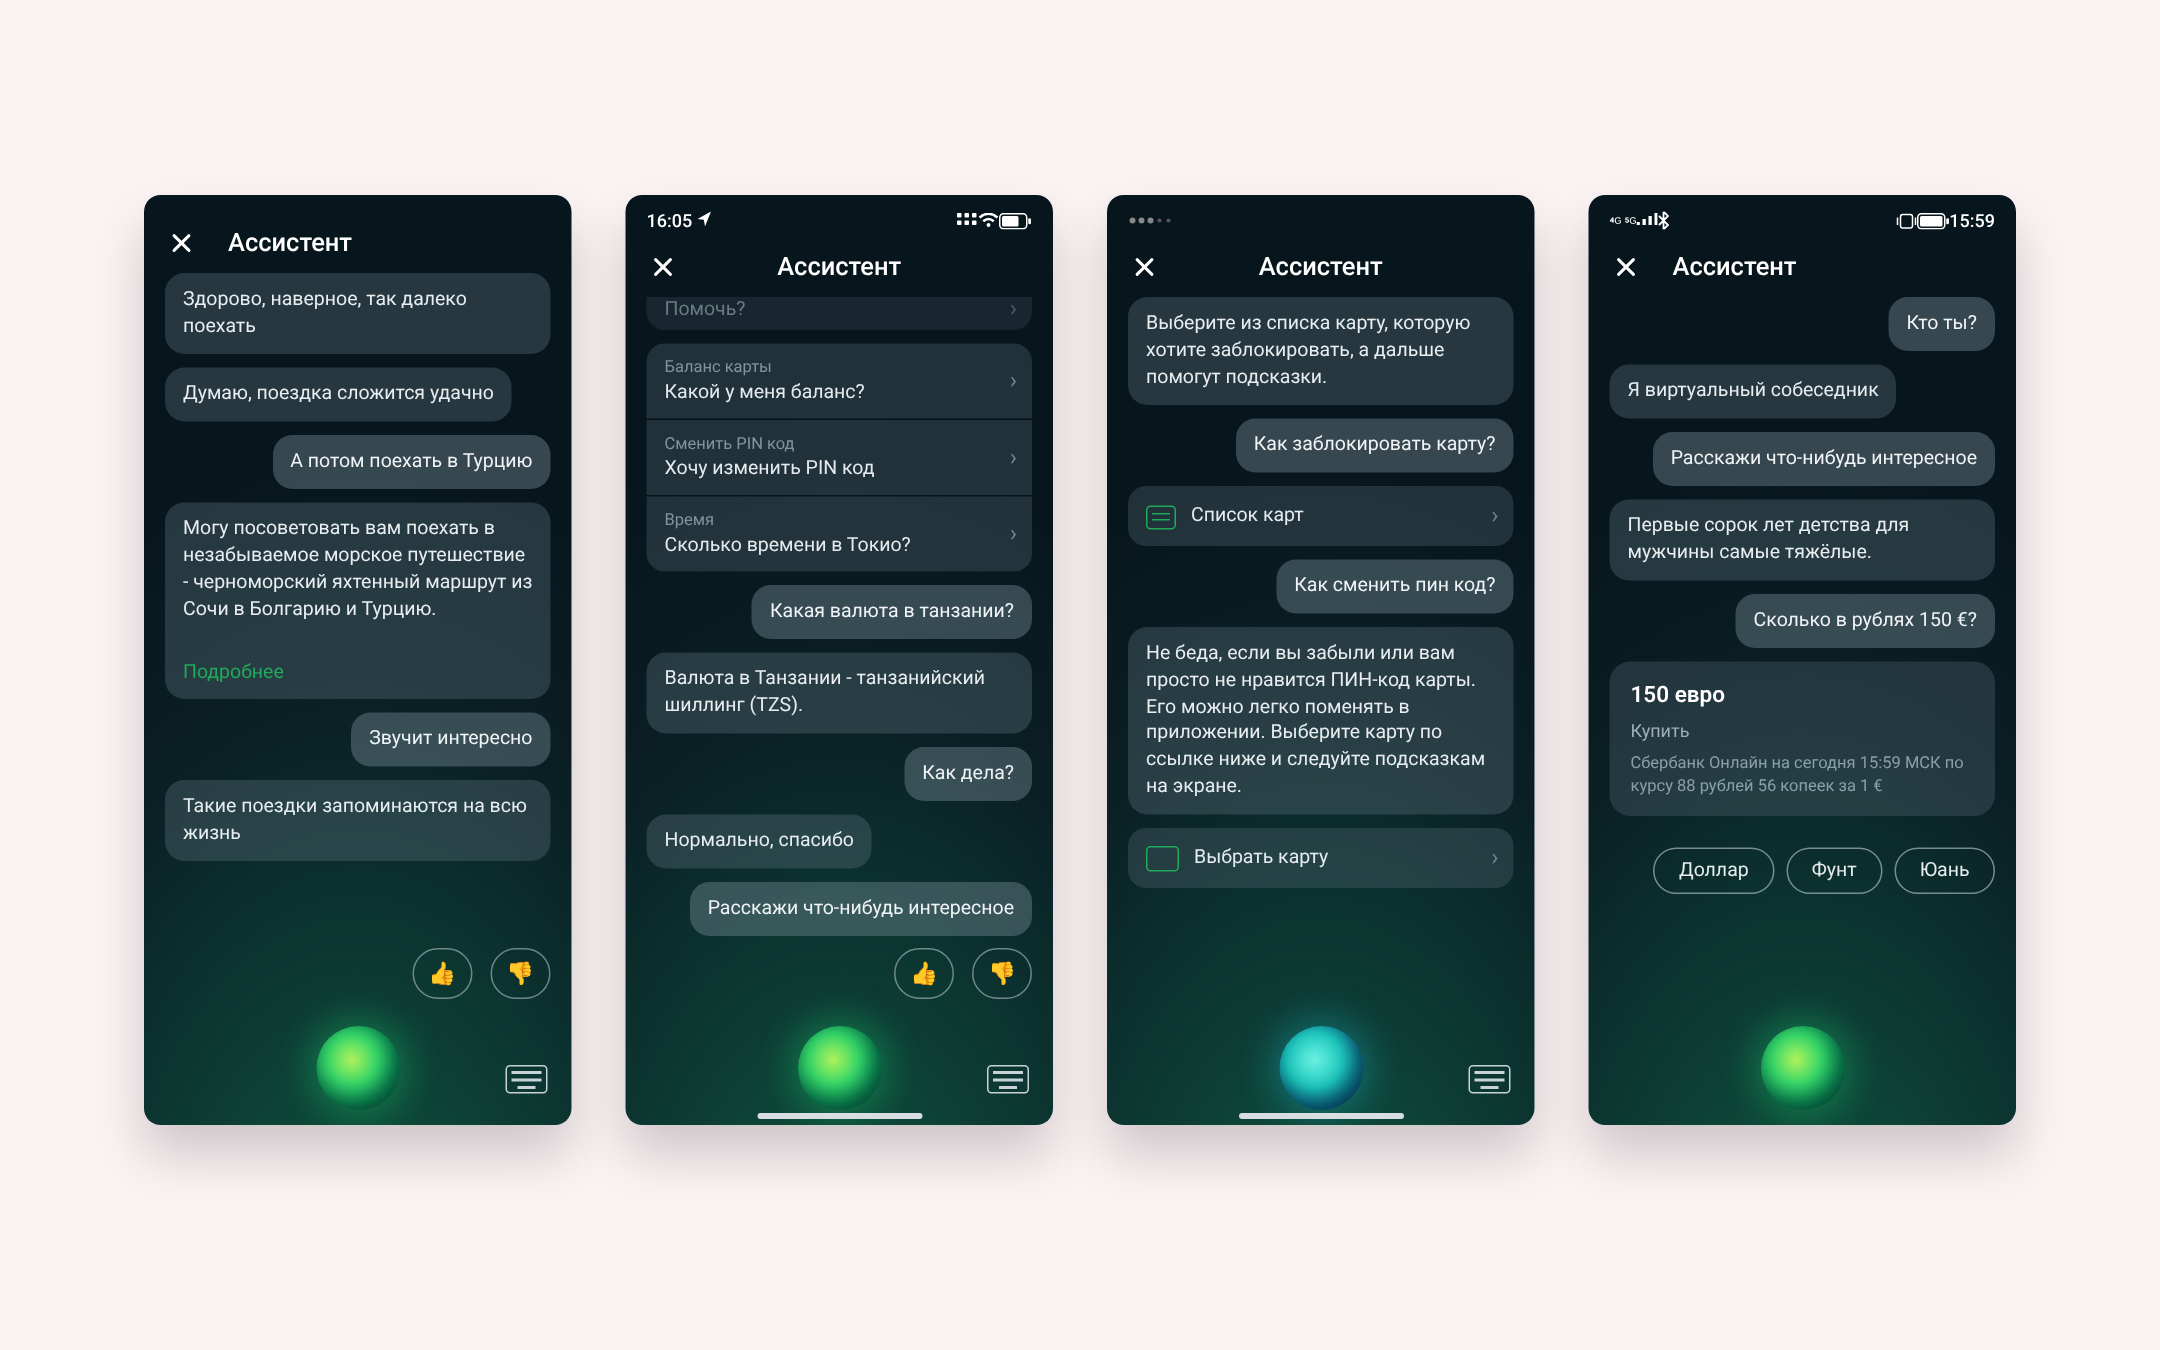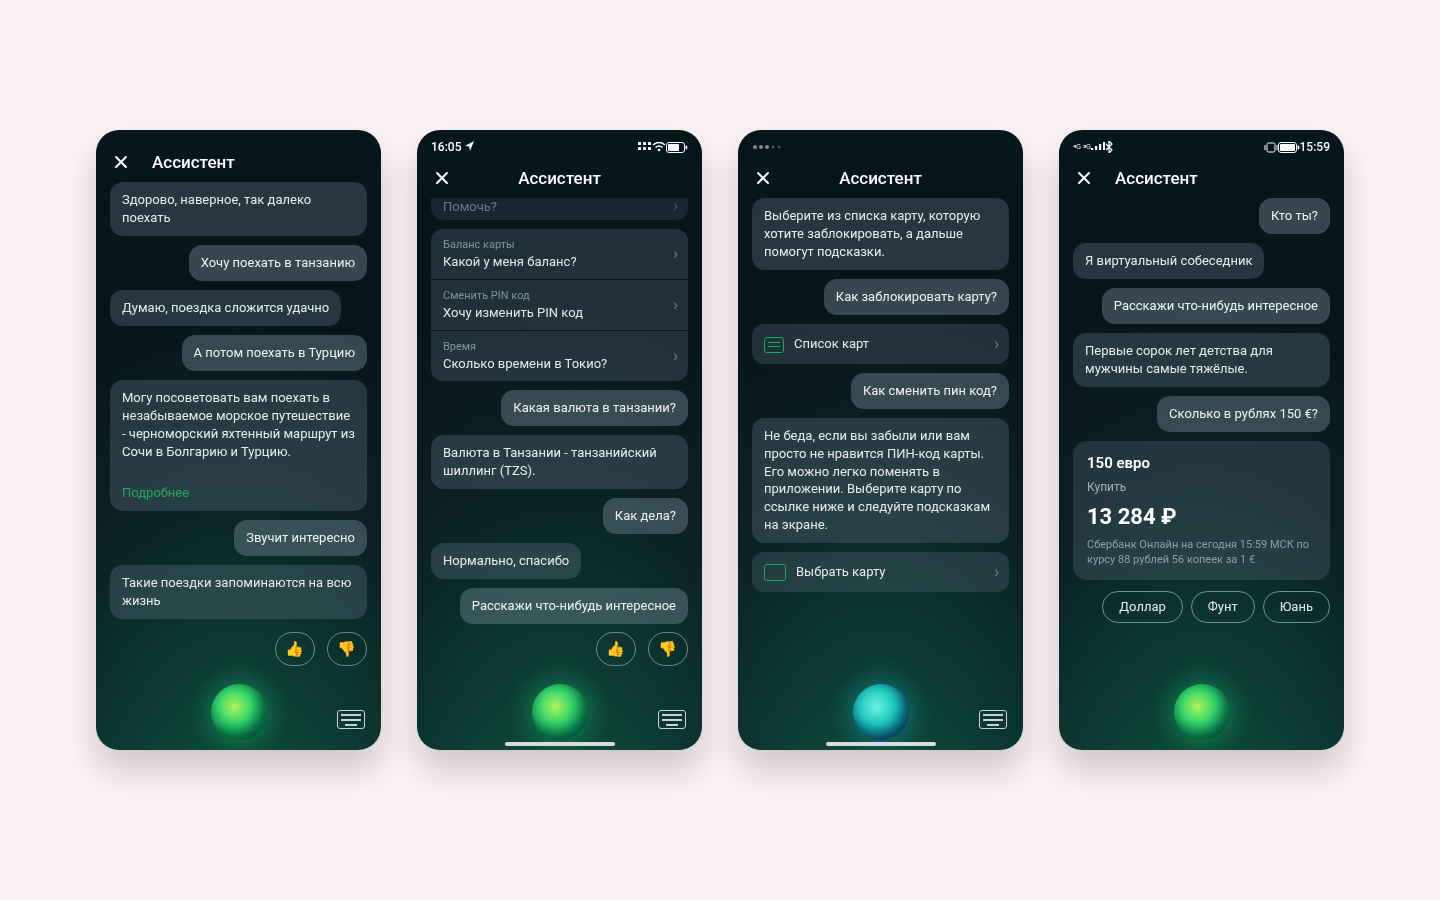--- a/index.html
+++ b/index.html
@@ -1,18 +1,18 @@
 <!DOCTYPE html>
 <html><head>
 <meta charset="utf-8">
 <style>
   html,body{margin:0;padding:0;width:1440px;height:900px;background:#fbf2f4;font-family:-apple-system,BlinkMacSystemFont,"Segoe UI",Roboto,Helvetica,Arial,sans-serif;overflow:hidden}
   .canvas{position:relative;width:1440px;height:900px;display:flex;justify-content:center;align-items:flex-start;gap:36px;padding-top:130px;box-sizing:border-box}
   .phone{
-    width:285px;height:620px;border-radius:23px;
+    width:285px;height:620px;border-radius:11px;
     background:radial-gradient(ellipse 160% 120% at 50% 120%, #0e5a3e 0%, #0d3f36 25%, #0a1f24 55%, #07151c 80%);
     box-shadow:0 20px 35px rgba(0,0,0,.18);
     color:#e6ecef;position:relative;overflow:hidden;display:flex;flex-direction:column;
   }
   .statusbar{height:26px;padding:4px 14px 0;display:flex;justify-content:space-between;align-items:center;font-size:12px;font-weight:500;color:#fff}
   .status-icons{display:flex;gap:0;align-items:center}
   .status-icons svg{display:block}
   .header{display:flex;align-items:center;padding:8px 16px 10px;position:relative}
   .header.center-title{justify-content:center}
   .header-title{font-size:17px;font-weight:500;color:#fff}
@@ -44,21 +44,21 @@
   .card-icon{width:20px;height:15px;border:1.6px solid #21a95d;border-radius:3px;position:relative;flex-shrink:0}
   .list-icon{width:18px;height:14px;border:1.6px solid #21a95d;border-radius:3px;position:relative;flex-shrink:0}
   .list-icon::before{content:"";position:absolute;left:3px;right:3px;top:4px;height:1.5px;background:#21a95d;box-shadow:0 4px 0 #21a95d}
 
   .infobox{background:rgba(90,110,120,.32);border-radius:14px;padding:12px 14px;align-self:stretch;display:flex;flex-direction:column;gap:6px}
   .infobox .title{font-size:15px;font-weight:600;color:#fff}
   .infobox .sub{font-size:12px;color:#9fb1b7}
   .infobox .big{font-size:22px;font-weight:700;color:#fff}
   .infobox .foot{font-size:11px;color:#8aa0a8;line-height:1.35}
 
-  .chips{display:flex;gap:8px;align-self:flex-end;margin-top:2px}
+  .chips{display:flex;gap:8px;align-self:flex-end;margin-top:12px}
   .chip{border:1px solid rgba(210,220,225,.55);border-radius:20px;padding:6px 16px;font-size:13px;color:#e6ecef}
 
   .reactions{position:absolute;right:14px;bottom:84px;display:flex;gap:12px}
   .react{width:38px;height:32px;border:1.3px solid rgba(210,220,225,.5);border-radius:20px;display:flex;align-items:center;justify-content:center;font-size:15px;color:#f0b429}
 
   .bottom{position:absolute;left:0;right:0;bottom:10px;display:flex;justify-content:center;align-items:center}
   .orb{width:56px;height:56px;border-radius:50%;
     background:radial-gradient(circle at 42% 40%, #aef25a 0%, #38d86a 35%, #0b9d5f 65%, #055a45 100%);
     box-shadow:0 0 22px 6px rgba(30,200,110,.35), inset -4px -6px 14px rgba(5,40,30,.6);
   }
@@ -75,21 +75,20 @@
 
 <div class="canvas">
     <div class="phone" data-layout="left">
       <div class="statusbar" style="height:10px"></div>
       <div class="header ">
           <div class="close-btn x-icon"></div>
           <div class="header-title">Ассистент</div>
         </div>
       <div class="conv">
         <div class="bubble assist"><span>Здорово, наверное, так далеко поехать</span></div>
-        <div class="bubble user"><span>Хочу поехать в танзанию</span></div>
         <div class="bubble assist"><span>Думаю, поездка сложится удачно</span></div>
         <div class="bubble user"><span>А потом поехать в Турцию</span></div>
         <div class="bubble assist"><span>Могу посоветовать вам поехать в незабываемое морское путешествие - черноморский яхтенный маршрут из Сочи в Болгарию и Турцию.</span><span class="link">Подробнее</span></div>
         <div class="bubble user"><span>Звучит интересно</span></div>
         <div class="bubble assist"><span>Такие поездки запоминаются на всю жизнь</span></div>
       </div>
       <div class="reactions">
           <div class="react">👍</div>
           <div class="react">👎</div>
         </div>
@@ -266,21 +265,20 @@
         </div>
       <div class="conv">
         <div class="bubble user"><span>Кто ты?</span></div>
         <div class="bubble assist"><span>Я виртуальный собеседник</span></div>
         <div class="bubble user"><span>Расскажи что-нибудь интересное</span></div>
         <div class="bubble assist"><span>Первые сорок лет детства для мужчины самые тяжёлые.</span></div>
         <div class="bubble user"><span>Сколько в рублях 150 €?</span></div>
         <div class="infobox">
             <div class="title">150 евро</div>
             <div class="sub">Купить</div>
-            <div class="big">13 284 ₽</div>
             <div class="foot">Сбербанк Онлайн на сегодня 15:59 МСК по курсу 88 рублей 56 копеек за 1 €</div>
           </div>
         <div class="chips">
           <div class="chip">Доллар</div>
           <div class="chip">Фунт</div>
           <div class="chip">Юань</div>
         </div>
       </div>
       <div class="bottom">
         <div class="orb "></div>

